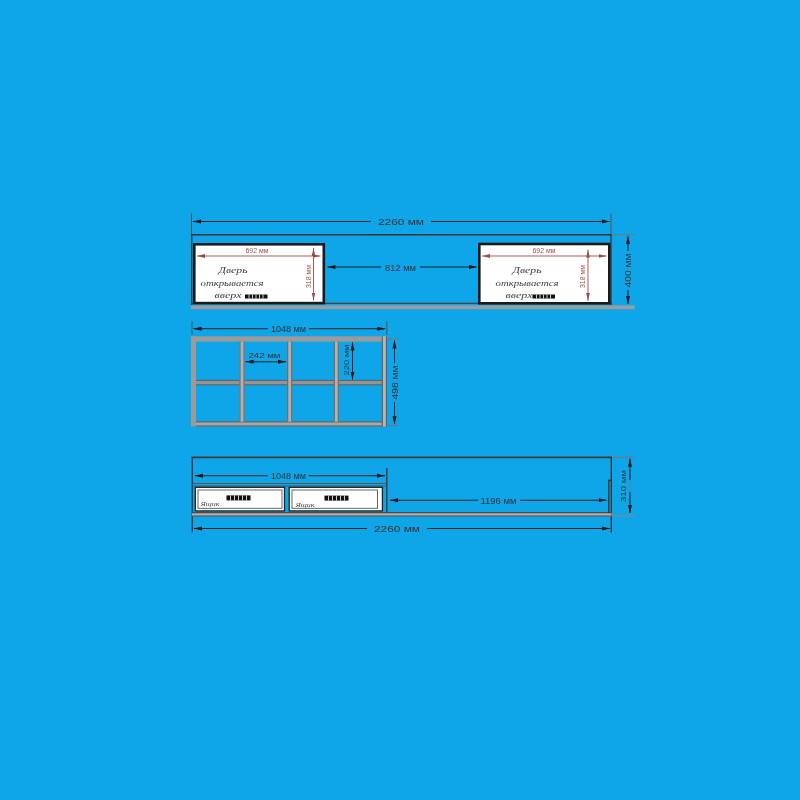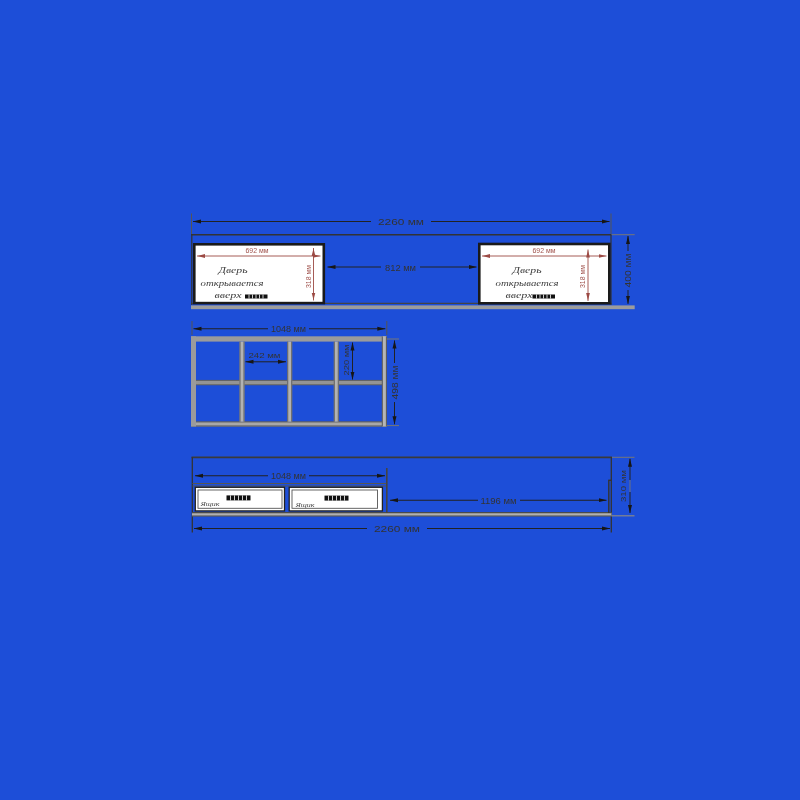--- a/index.html
+++ b/index.html
@@ -1,16 +1,16 @@
 <!DOCTYPE html>
 <html><head>
 <meta charset="utf-8">
 <style>
   html,body{margin:0;padding:0;background:#fff;}
-  #canvas{width:800px;height:800px;position:relative;background:#1d4ed8;overflow:hidden;}
+  #canvas{width:800px;height:800px;position:relative;background:#0ea5e9;overflow:hidden;}
   svg{position:absolute;left:0;top:0;filter:blur(0.55px);}
   text{font-family:"Liberation Sans",sans-serif;fill:#333;}
   .ser{font-family:"Liberation Serif",serif;font-style:italic;fill:#3d3d3d;}
   .red{fill:#a0524c;}
 </style>
 </head>
 <body>
 <div id="canvas">
 <svg width="800" height="800" viewBox="0 0 800 800">
 <defs>

